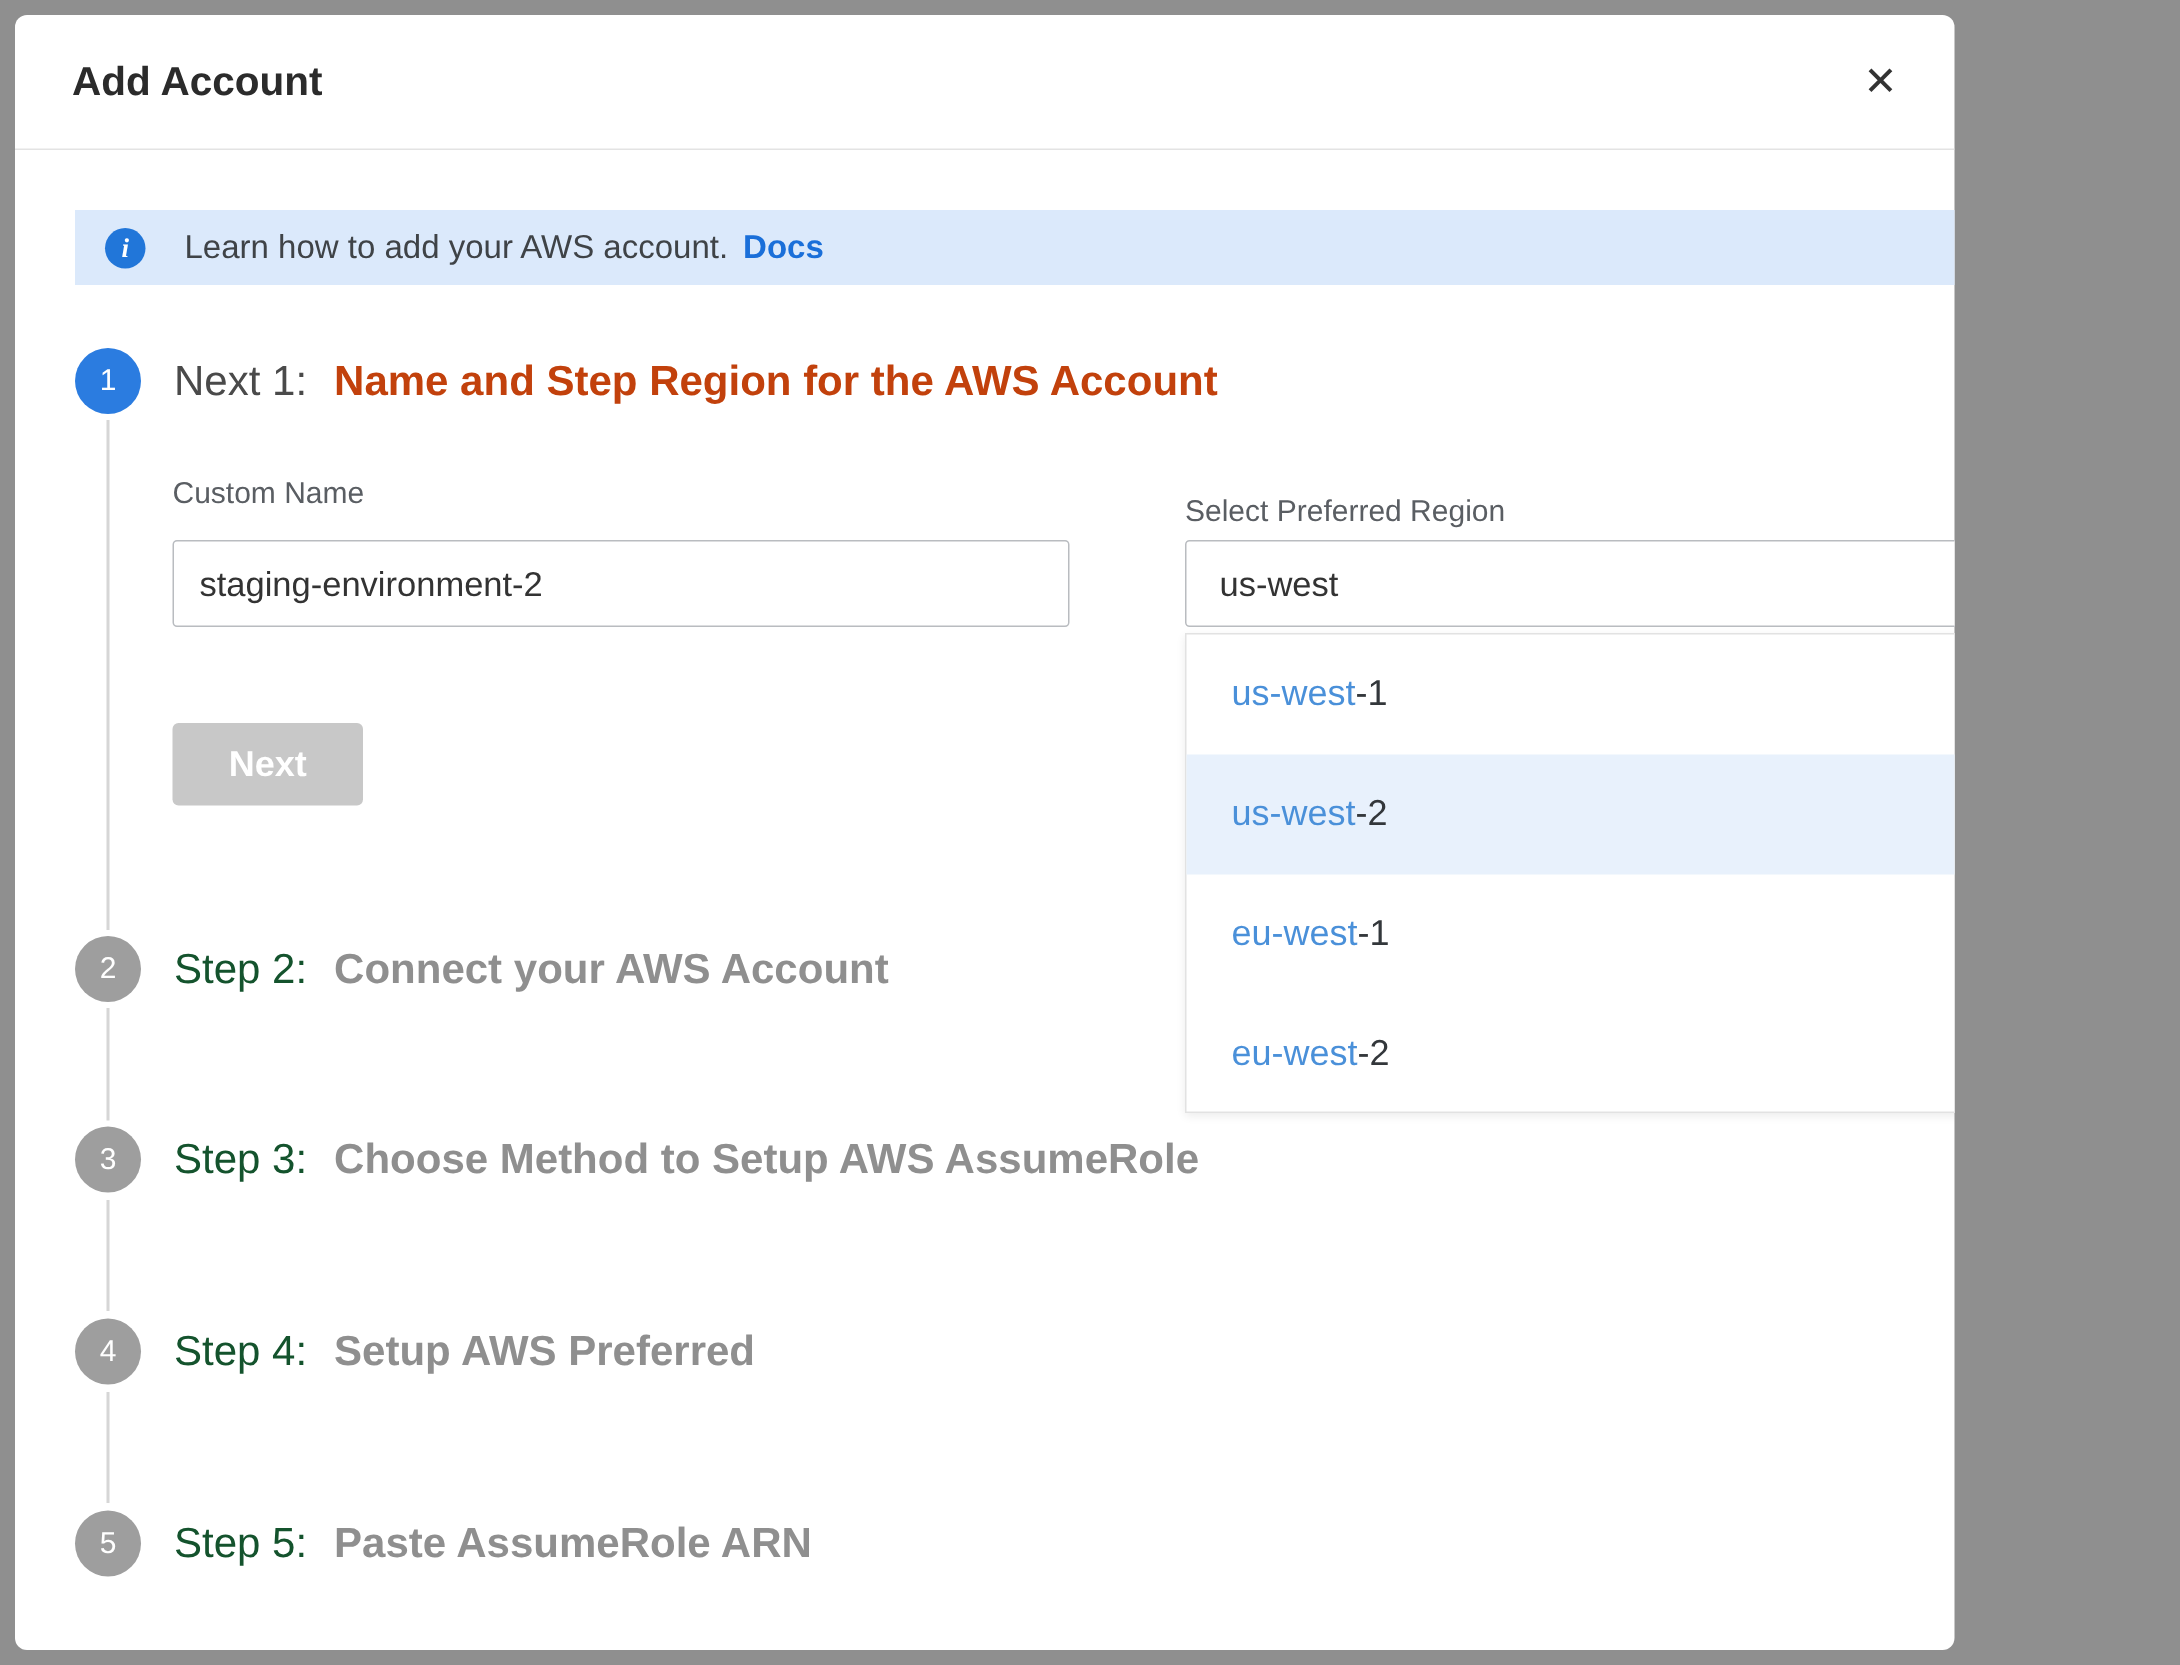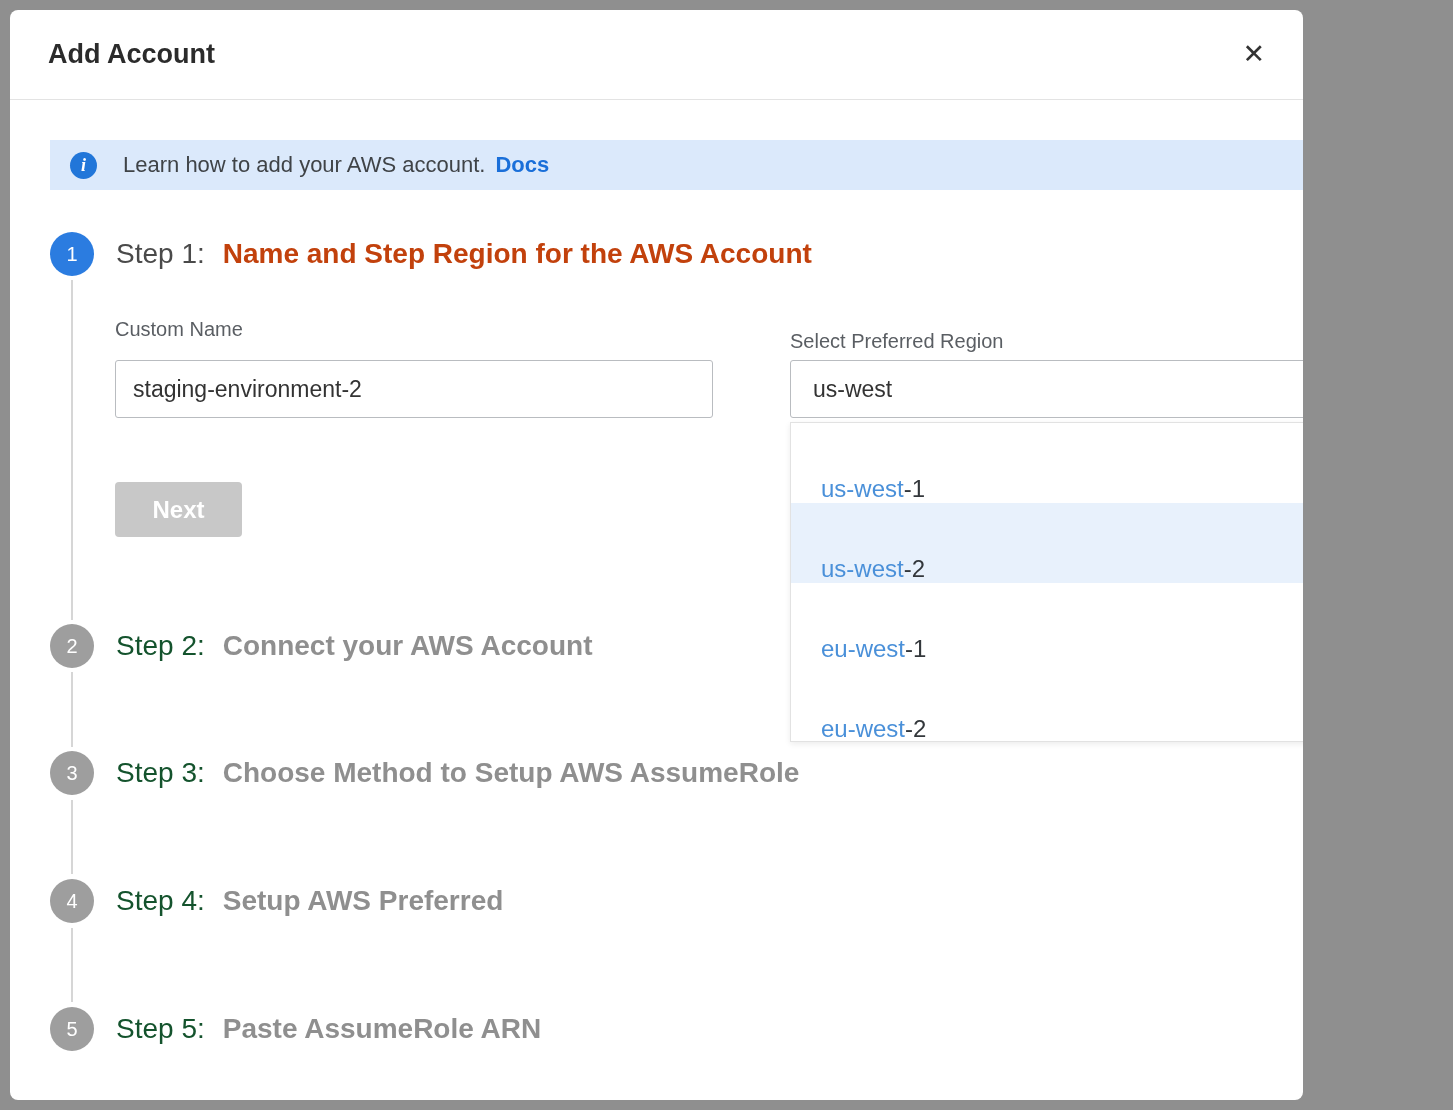--- a/index.html
+++ b/index.html
@@ -157,21 +157,21 @@
     background: #ffffff;
     border: 1px solid #e2e2e2;
     box-shadow: 0 2px 6px rgba(0,0,0,0.08);
     z-index: 5;
   }
   .dropdown-item {
     position: relative;
     width: 568px;
     height: 80px;
     display: flex;
-    align-items: flex-end;
+    align-items: center;
     padding: 0 30px;
     font-size: 24px;
     cursor: pointer;
   }
   .dropdown-item.selected { background: #e8f1fc; }
   .opt-match { color: #4a90d9; }
   .opt-rest { color: #33373b; }
   .dd-scrollbar {
     position: absolute;
     right: 0; top: 0;
@@ -213,21 +213,21 @@
   </div>
 
   <div class="banner">
     <div class="info-icon">i</div>
     <span class="banner-text">Learn how to add your AWS account.</span>
     <a class="docs-link">Docs</a>
   </div>
 
   <div class="step-row active" style="top:222px">
     <div class="step-circle">1</div>
-    <span class="step-label">Step 1:</span>
+    <span class="step-label">Next 1:</span>
     <span class="step-title">Name and Step Region for the AWS Account</span>
   </div>
 
   <div class="connector" style="top:270px;height:340px"></div>
 
   <div class="field-label" style="left:105px;top:308px">Custom Name</div>
   <input class="text-input" type="text" value="staging-environment-2" style="">
 
   <div class="field-label" style="left:780px;top:320px">Select Preferred Region</div>
   <div class="select-box">

